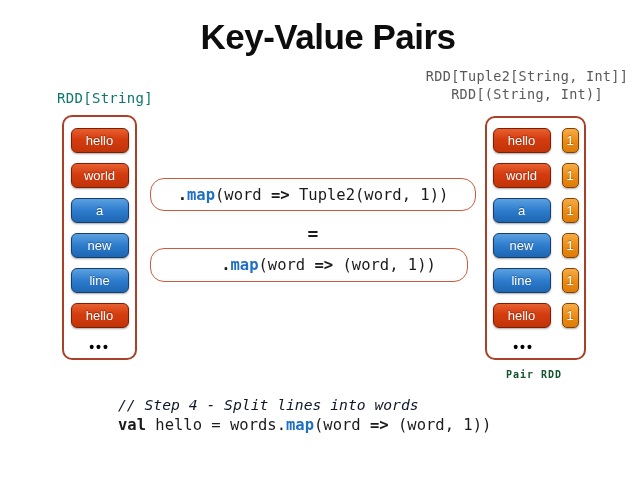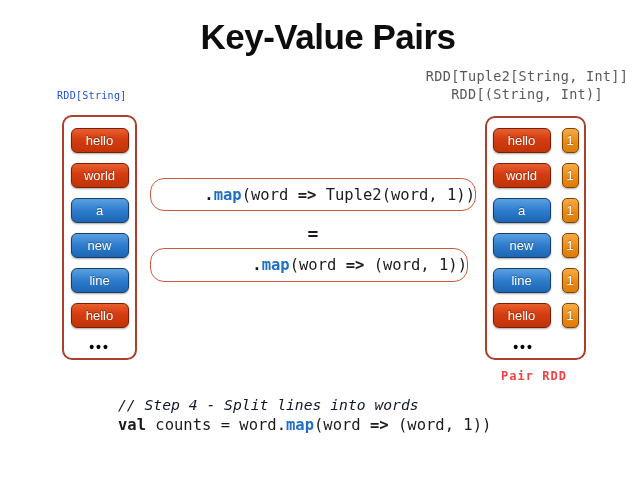--- a/index.html
+++ b/index.html
@@ -24,22 +24,22 @@
     letter-spacing: -0.5px;
     color: #0d0d0d;
     line-height: 46px;
   }
 
   .mono { font-family: "DejaVu Sans Mono", "Liberation Mono", monospace; }
 
   .type-label-left {
     position: absolute;
     left: 57px; top: 90px;
-    font-size: 10px;
-    color: #1d4ed8;
+    font-size: 14px;
+    color: #0f766e;
     letter-spacing: 0.3px;
   }
 
   .type-labels-right {
     position: absolute;
     left: 377px; top: 67px;
     width: 300px;
     text-align: center;
     font-size: 13.5px;
     color: #595959;
@@ -109,35 +109,35 @@
     margin-top: 2px;
     line-height: 14px;
   }
   .rdd-right .ellipsis { transform: translateX(-12px); }
 
   .pair-caption {
     position: absolute;
     left: 434px; top: 369px;
     width: 200px;
     text-align: center;
-    font-size: 12px;
+    font-size: 10px;
     font-weight: 700;
-    color: #ef4444;
+    color: #14532d;
     letter-spacing: 1px;
   }
 
   
   .code-box {
     position: absolute;
     border: 1.5px solid #cd5a3d;
     border-radius: 14px;
     background: #ffffff;
     display: flex;
     align-items: center;
-    justify-content: flex-end;
+    justify-content: center;
   }
   .code-box-1 { left: 150px; top: 178px; width: 326px; height: 33px; }
   .code-box-2 { left: 150px; top: 248px; width: 318px; height: 34px; padding-left: 39px; }
 
   .code-line {
     font-family: "DejaVu Sans Mono", "Liberation Mono", monospace;
     font-size: 15.5px;
     color: #1a1a1a;
     white-space: pre;
   }
@@ -226,16 +226,16 @@
   </div>
 
   <div class="equals-sign mono">=</div>
 
   <div class="code-box code-box-2">
     <span class="code-line"><span class="b">.</span><span class="fn">map</span><span>(word </span><span class="b">=&gt;</span><span> (word, 1))</span></span>
   </div>
 
   <div class="bottom-code mono">
     <div class="comment">// Step 4 - Split lines into words</div>
-    <div class="code-line"><span class="b">val</span><span> counts = word.</span><span class="fn">map</span><span>(word </span><span class="b">=&gt;</span><span> (word, 1))</span></div>
+    <div class="code-line"><span class="b">val</span><span> hello = words.</span><span class="fn">map</span><span>(word </span><span class="b">=&gt;</span><span> (word, 1))</span></div>
   </div>
 
 </div>
 
 </body></html>

